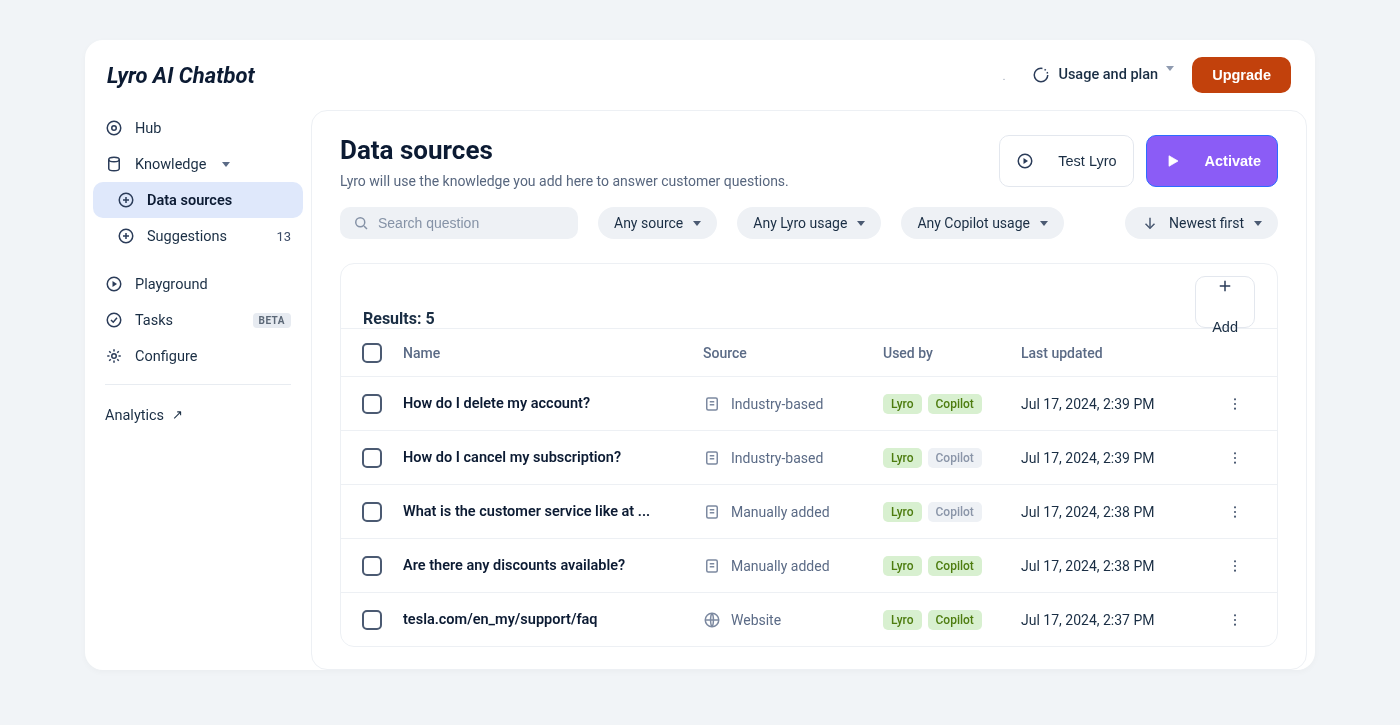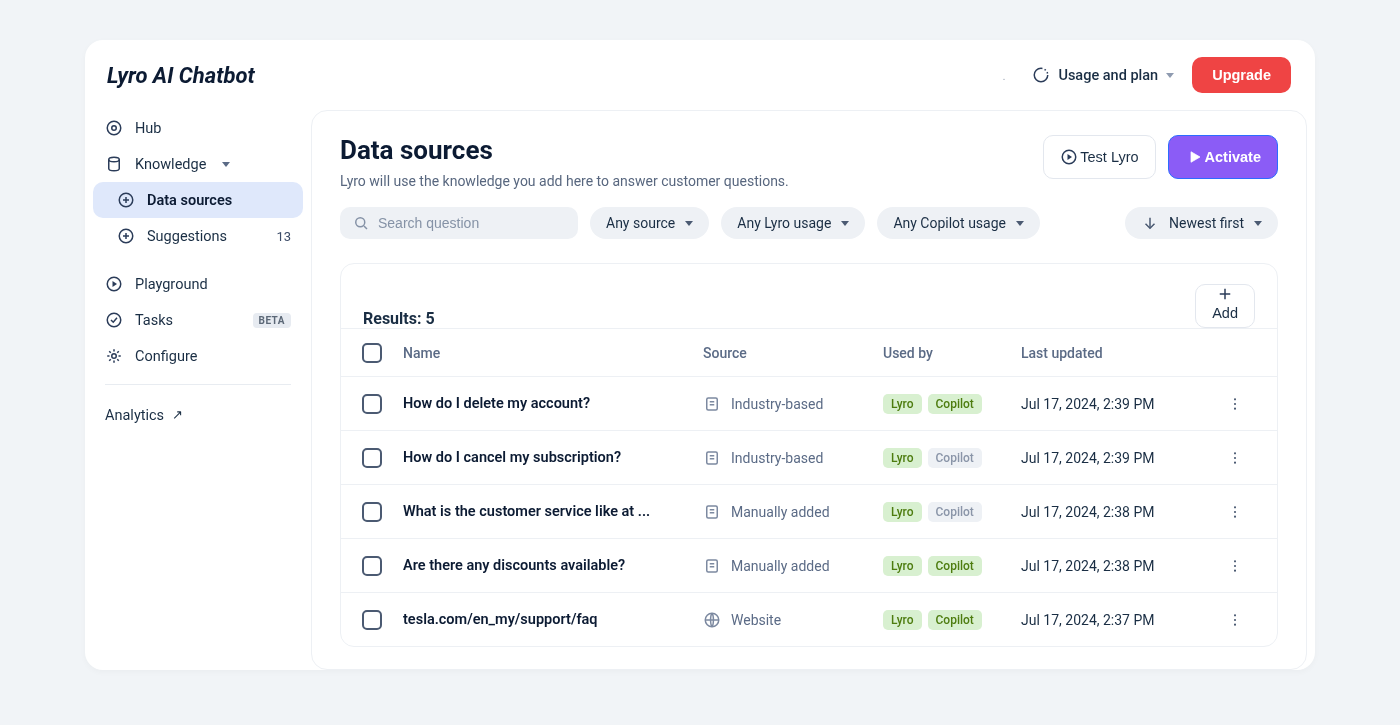--- a/index.html
+++ b/index.html
@@ -3,44 +3,44 @@
 <meta charset="utf-8">
 <style>
 * { box-sizing: border-box; margin: 0; padding: 0; }
 body { font-family: -apple-system, BlinkMacSystemFont, "Segoe UI", Roboto, sans-serif; background: #f1f4f7; color: #1a2e44; width:1400px; height:725px; overflow:hidden; }
 .app { position:absolute; left:85px; top:40px; width:1230px; height:630px; background:#fff; border-radius:18px; box-shadow:0 2px 6px rgba(0,0,0,.03); }
 
 .hdr { display:flex; align-items:center; height:70px; padding:0 24px 0 22px; }
 .title { font-size:22px; font-weight:700; color:#0c1b33;font-style:italic; }
 .hdr-right { margin-left:auto; display:flex; align-items:center; gap:18px; }
 .hdr-icon { width:20px; height:20px; display:flex; align-items:center; justify-content:center; color:#5b6b86; cursor:pointer; }
-.usage { display:flex; align-items:center; gap:8px; color:#1a2e44; font-size:14.5px; font-weight:500; cursor:pointer; }
+.usage { display:flex; align-items:flex-start; gap:8px; color:#1a2e44; font-size:14.5px; font-weight:500; cursor:pointer; }
 .usage .carat{ color:#8f9bb0; }
-.upgrade { background:#ef4444; color:#fff; font-weight:600; font-size:14.5px; border:none; padding:10px 20px; border-radius:10px; cursor:pointer; }
+.upgrade { background:#c2410c; color:#fff; font-weight:600; font-size:14.5px; border:none; padding:10px 20px; border-radius:10px; cursor:pointer; }
 
 .body { display:flex; height:calc(100% - 70px); }
 .sidebar{ width:226px; padding:0 8px; }
 .side-item{ display:flex; align-items:center; gap:12px; height:36px; padding:0 12px; border-radius:10px; font-size:14.5px; color:#1a2e44; cursor:pointer; }
 .side-item.sub{ padding-left:24px; }
 .side-item.active{ background:#dfe8fb; font-weight:600; color:#0c1b33; }
 .side-item .count{ margin-left:auto; font-size:13px; color:#3c4c68; }
 .beta{ margin-left:auto; font-size:10px; font-weight:700; letter-spacing:.5px; color:#5c6877; background:#e7ebf1; padding:2px 6px; border-radius:4px; }
 .side-divider{ height:1px; background:#e8ecf1; margin:10px 12px; }
 .analytics{ display:flex; align-items:center; gap:8px; padding:12px; font-size:14.5px; color:#1a2e44; cursor:pointer;text-align:right; }
 .ic{ width:18px; height:18px; flex:0 0 18px; display:inline-flex; align-items:center; justify-content:center; color:#2b3c59; }
 .ic svg{ width:18px; height:18px; stroke:currentColor; }
 
 .main{ flex:1; height:100%; border:1px solid #edf0f4; border-radius:16px; margin-right:8px; padding:24px 28px 0; background:#fff; overflow:hidden; }
 .main-hdr{ display:flex; align-items:flex-start; }
 .page-title{ font-size:26px; font-weight:700; color:#0c1b33; }
 .page-sub{ font-size:14px; color:#58677f; margin-top:8px; }
 .main-hdr-btns{ margin-left:auto; display:flex; gap:12px; }
-.btn{ display:flex; align-items:center; gap:2px; height:44px; padding:0 16px; border-radius:10px; font-size:14.5px; font-weight:500; cursor:pointer; border:1px solid #e3e7ee; background:#fff; color:#1a2e44; }
+.btn{ display:flex; align-items:center; gap:24px; height:52px; padding:0 16px; border-radius:10px; font-size:14.5px; font-weight:500; cursor:pointer; border:1px solid #e3e7ee; background:#fff; color:#1a2e44; }
 .btn.primary{ background:#8b5cf6; border-color:#2c6cff; color:#fff; font-weight:600; }
-.filter-row{ display:flex; align-items:flex-end; gap:12px; margin-top:18px; }
+.filter-row{ display:flex; align-items:flex-end; gap:20px; margin-top:18px; }
 .search{ display:flex; align-items:center; gap:8px; background:#eef1f5; border-radius:10px; height:32px; padding:0 12px; width:238px; }
 .search input{ border:none; background:transparent; outline:none; font-size:14px; color:#1a2e44; width:100%; }
 .search input::placeholder{ color:#8592a6; }
 .chip{ display:flex; align-items:center; gap:10px; background:#eef1f5; border-radius:18px; height:32px; padding:0 16px; font-size:14px; color:#1a2e44; cursor:pointer; }
 .chip .carat{ color:#4b5a72; }
 .sort-chip{ margin-left:auto; }
 .sort-chip .sortic{ color:#4b5a72; }
 
 .table-card{ border:1px solid #edf0f4; border-radius:14px; margin-top:24px; overflow:hidden; }
 .table-top{ display:flex; align-items:flex-end; height:64px; padding:0 22px; }

